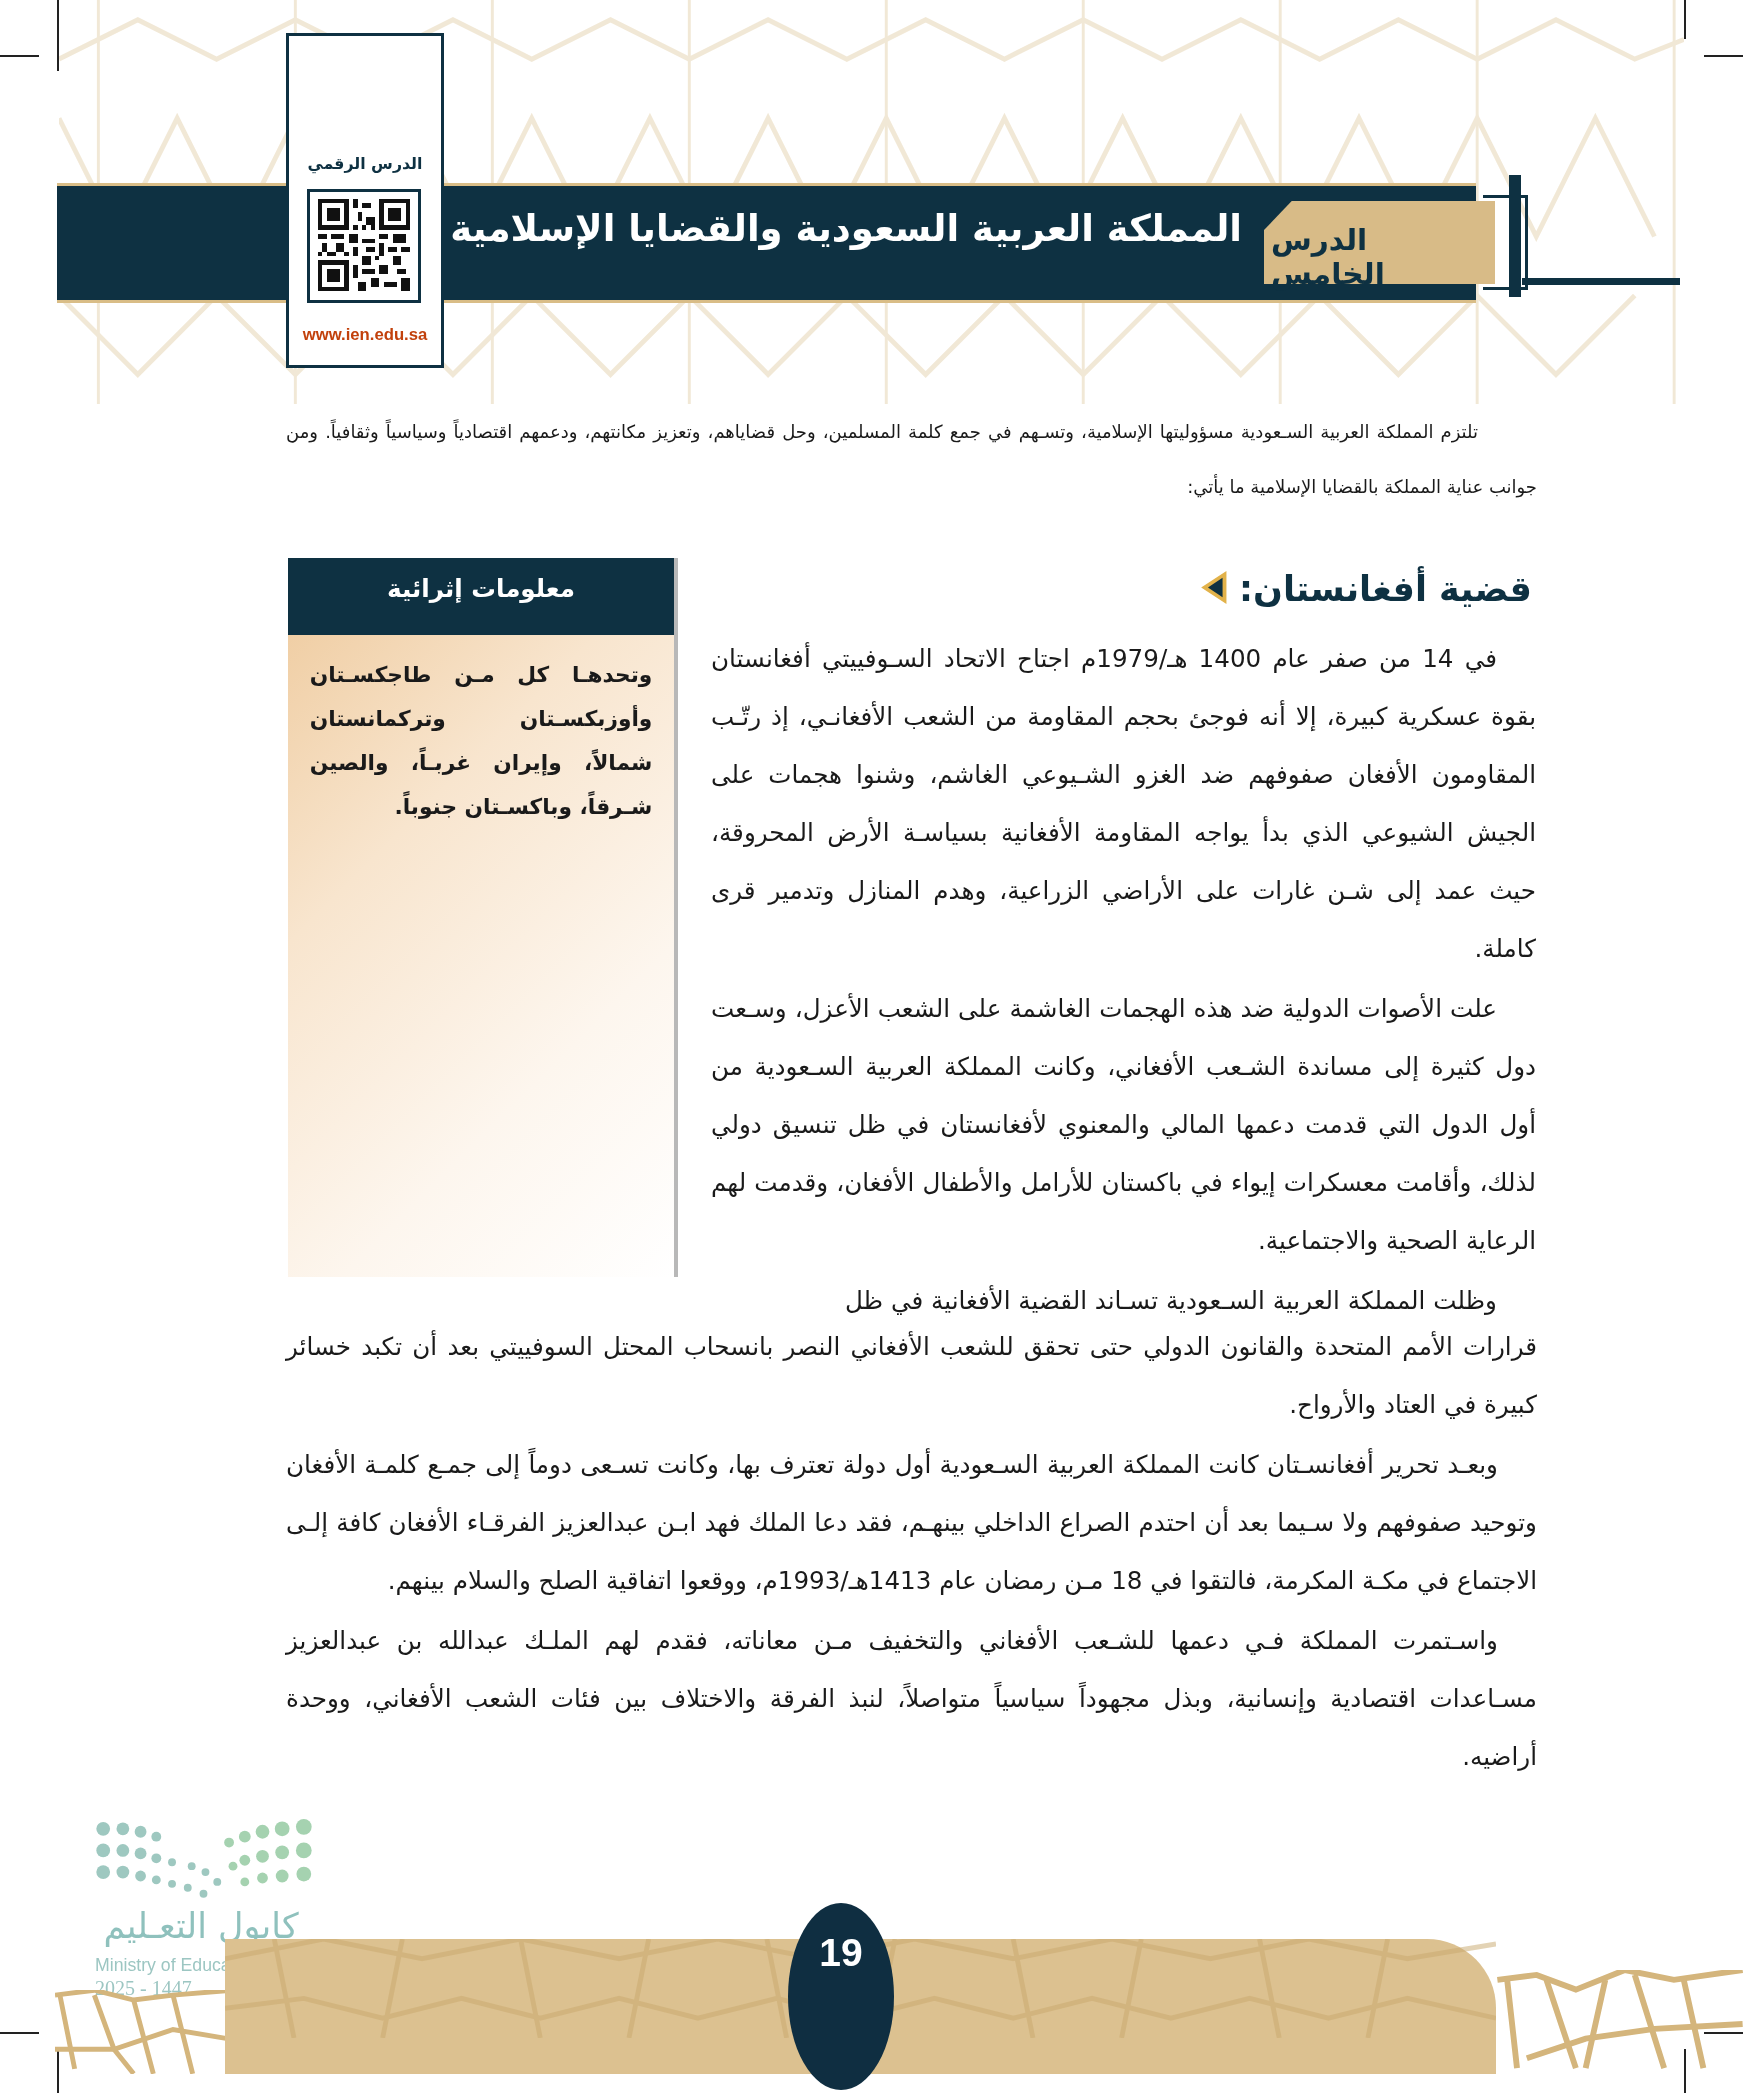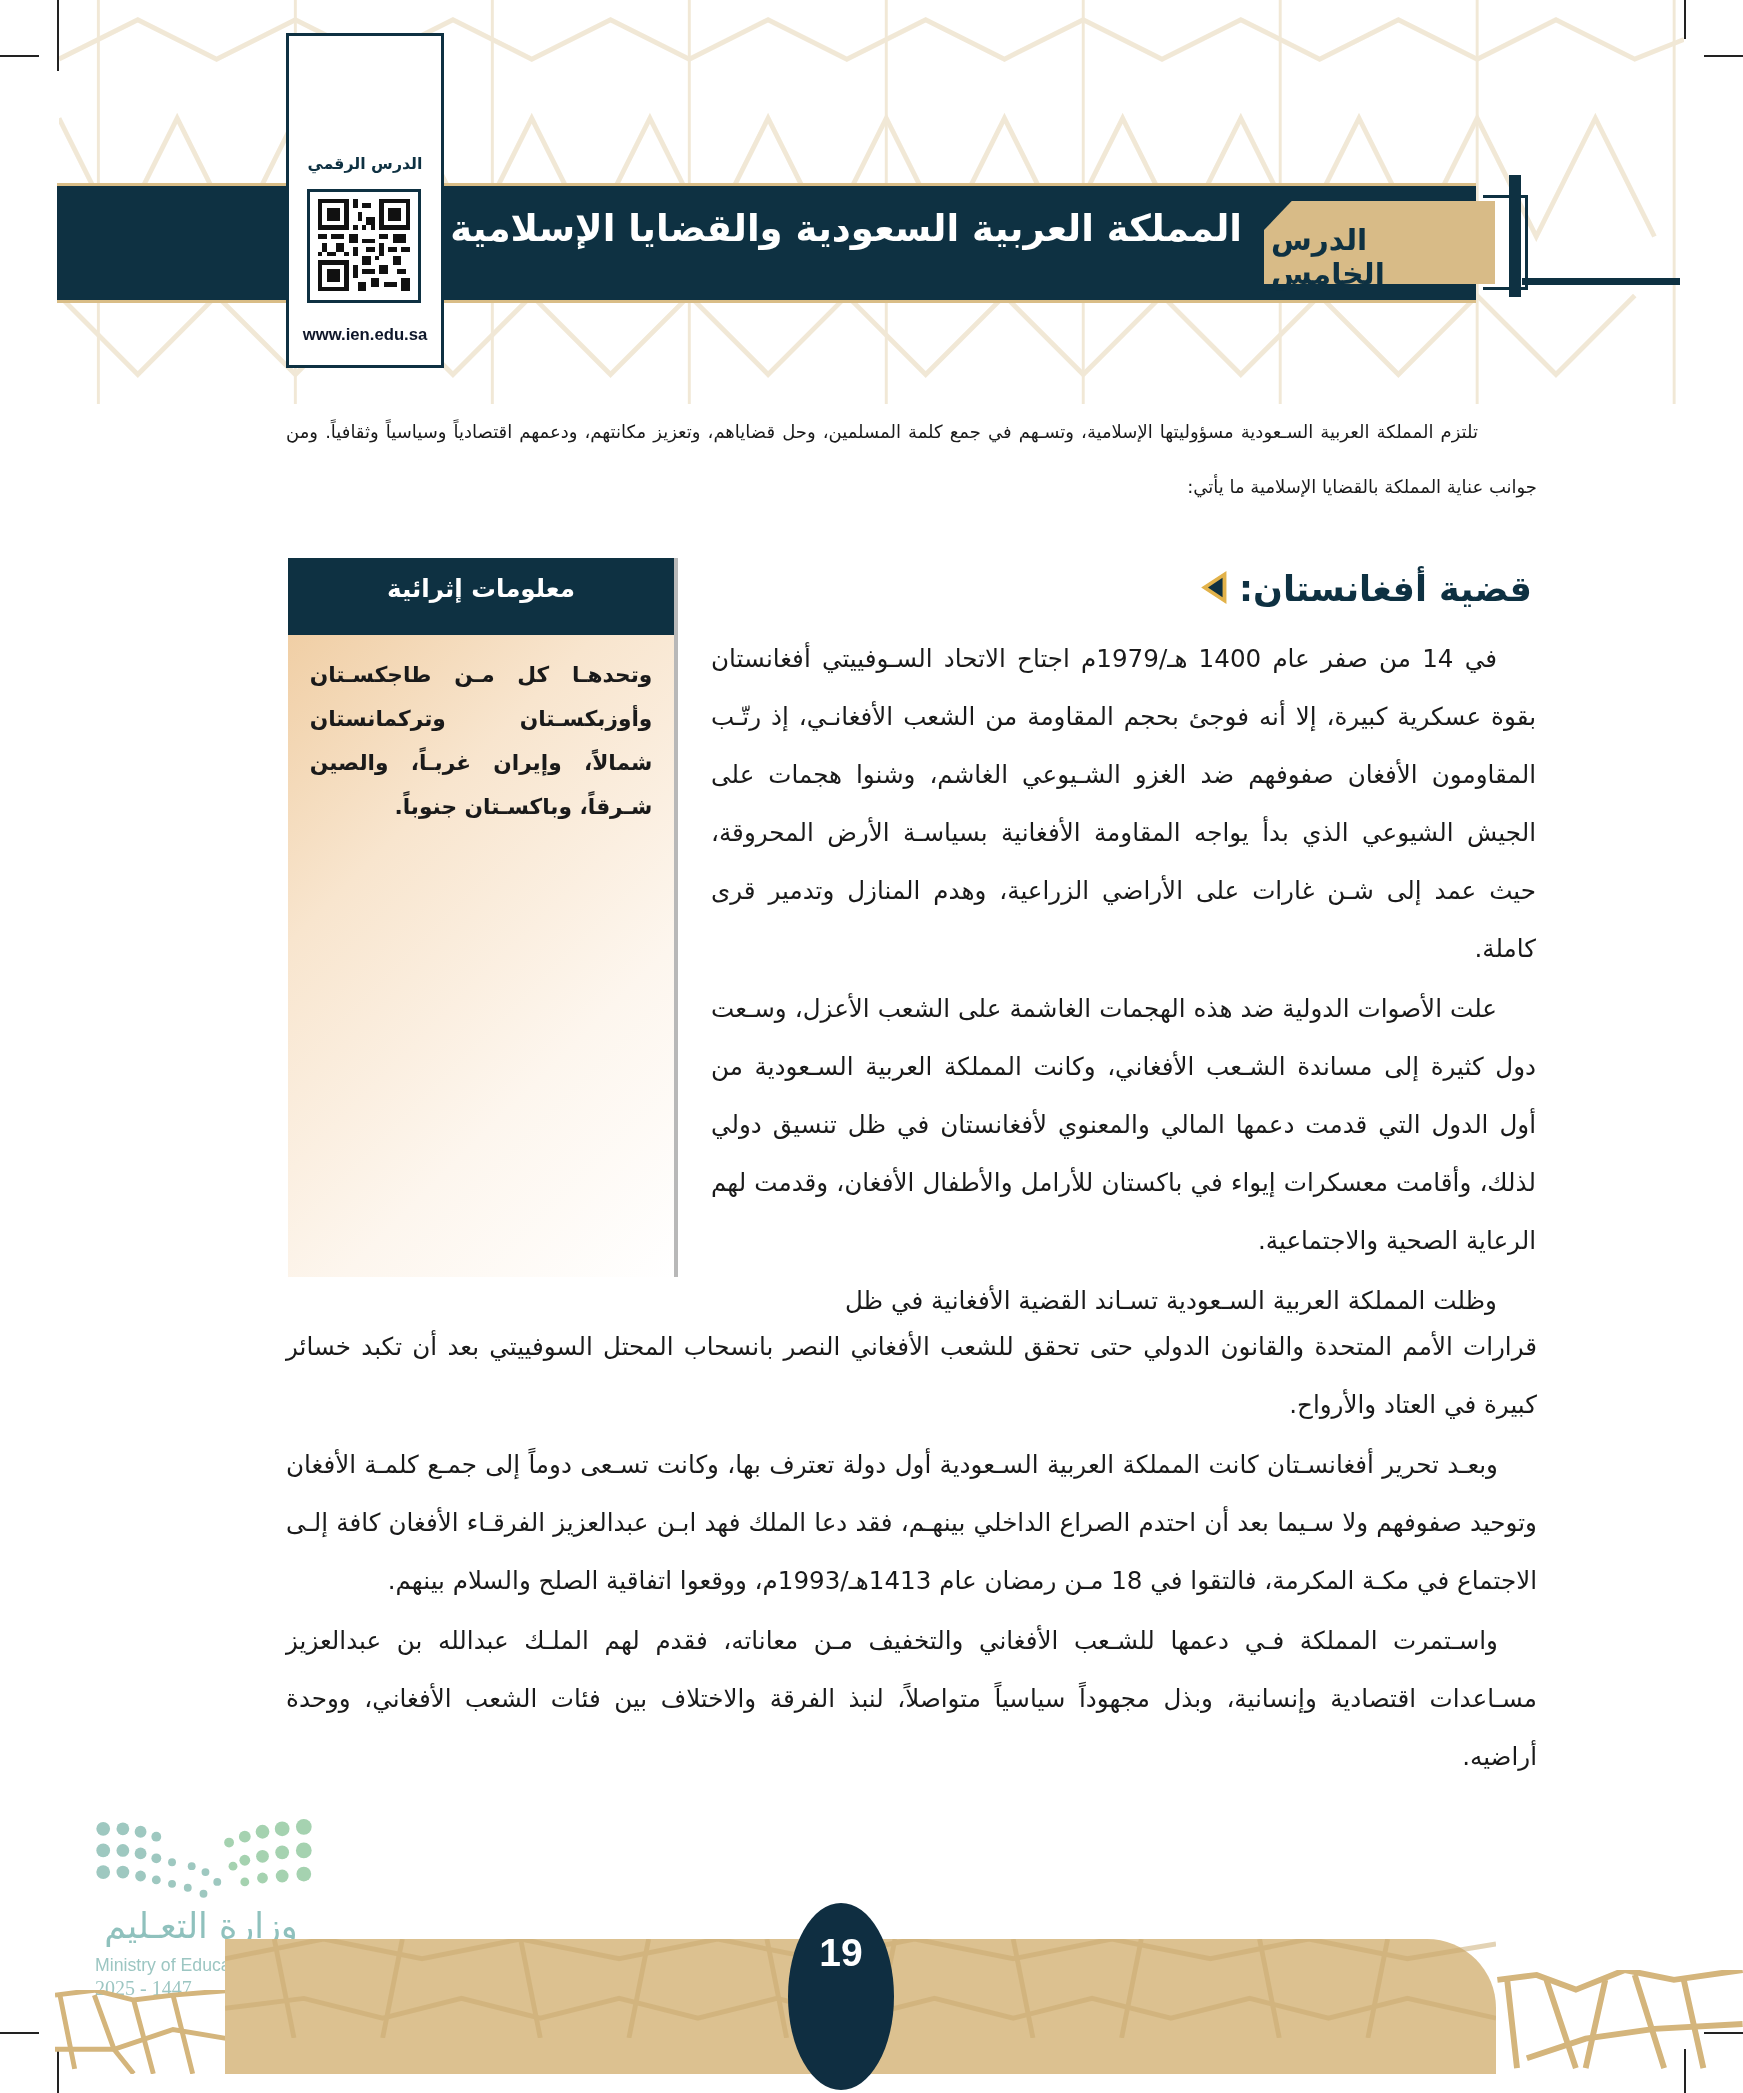--- a/index.html
+++ b/index.html
@@ -51,21 +51,21 @@
     position: absolute; left: 0; right: 0; top: 118px; text-align: center;
     font-size: 15.8px; font-weight: bold; color: #0e3142; direction: rtl;
   }
   .qr-box {
     position: absolute; left: 17.7px; top: 153px; width: 114px; height: 114px;
     border: 3px solid #0e3142; box-sizing: border-box; padding: 7.9px; background:#fff;
   }
   .qr-box svg { width: 100%; height: 100%; display: block; }
   .qr-url {
     position: absolute; left: 0; right: 0; top: 289px; text-align: center;
-    font-size: 16.7px; font-weight: bold; color: #0f172a; font-family: "Liberation Sans", sans-serif;
+    font-size: 16.7px; font-weight: bold; color: #c2410c; font-family: "Liberation Sans", sans-serif;
   }
 
   
   .rtl { direction: rtl; text-align: justify; text-align-last: right; }
   .intro {
     position: absolute; left: 286px; top: 404px; width: 1251px;
     font-size: 18px; line-height: 55px;
   }
   .intro p { margin: 0; text-indent: 59px; }
 
@@ -272,21 +272,21 @@
       <circle cx="190" cy="36" r="7"></circle>
       <circle cx="170" cy="40" r="6.5"></circle>
       <circle cx="152" cy="44" r="5.5"></circle>
       <circle cx="140" cy="50" r="4.5"></circle>
     <circle cx="212" cy="58" r="7.5"></circle>
       <circle cx="190" cy="60" r="6.5"></circle>
       <circle cx="170" cy="62" r="5.5"></circle>
       <circle cx="152" cy="66" r="4.5"></circle>
   </g>
 </svg>
-<div class="ministry-ar">وزارة التعـليم</div>
+<div class="ministry-ar">كابول التعـليم</div>
 <div class="ministry-en">Ministry of Education</div>
 <div class="ministry-year">2025 - 1447</div>
 
 <svg class="footer-left-pattern" viewBox="0 0 180 85">
   <g fill="none" stroke="#d4b57c" stroke-width="5">
     <path d="M0 5 L40 0 L80 10 L120 5 L180 0"></path>
       <path d="M5 5 L20 80 M40 5 L60 60 L80 85 M80 10 L100 85 M120 5 L140 85"></path>
       <path d="M0 60 L60 60 L120 40 L180 50"></path>
   </g>
 </svg>

